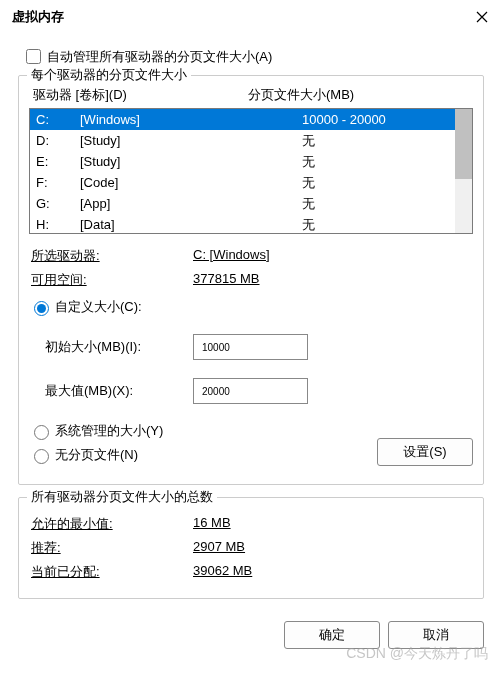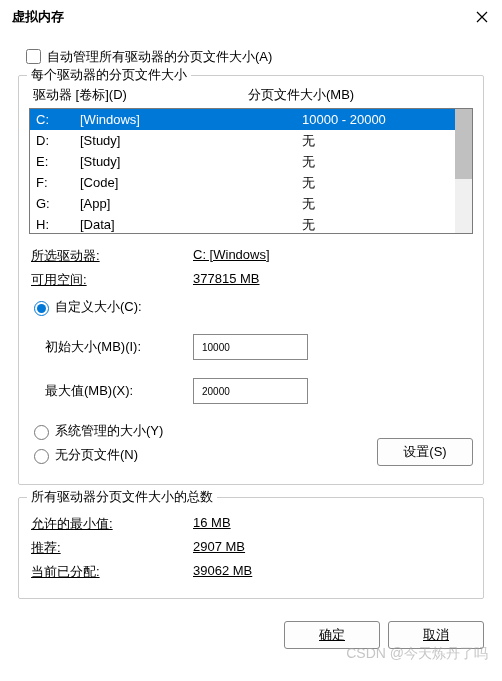--- a/index.html
+++ b/index.html
@@ -41,21 +41,21 @@
 
 .size-inputs { margin-left: 16px; }
 .size-row { display: flex; align-items: center; margin: 18px 0; }
 .size-row .k { width: 148px; }
 .size-row input[type=text] { width: 115px; height: 26px; border: 1px solid #888; padding: 2px 8px; font-size: 10px; }
 
 .set-btn-row { display: flex; justify-content: flex-end; margin-top: -32px; margin-bottom: 4px; }
 
 .btn { min-width: 96px; height: 28px; border: 1px solid #888; background: #fdfdfd; border-radius: 3px; cursor: pointer; font-size: 13px; padding: 0 3px; }
 
-.footer { display: flex; justify-content: flex-end; gap: 8px; padding: 10px 18px 14px 0; text-decoration: underline; }
+.footer { display: flex; justify-content: flex-end; gap: 8px; padding: 10px 18px 14px 0; }
 
 .watermark { position: absolute; right: 14px; bottom: 18px; color: rgba(160,160,160,0.6); font-size: 14px; pointer-events: none; }
 </style>
 </head>
 <body>
 
 <div class="titlebar">
   <span class="title">虚拟内存</span>
   <span class="close">
     <svg width="12" height="12" viewBox="0 0 12 12">

